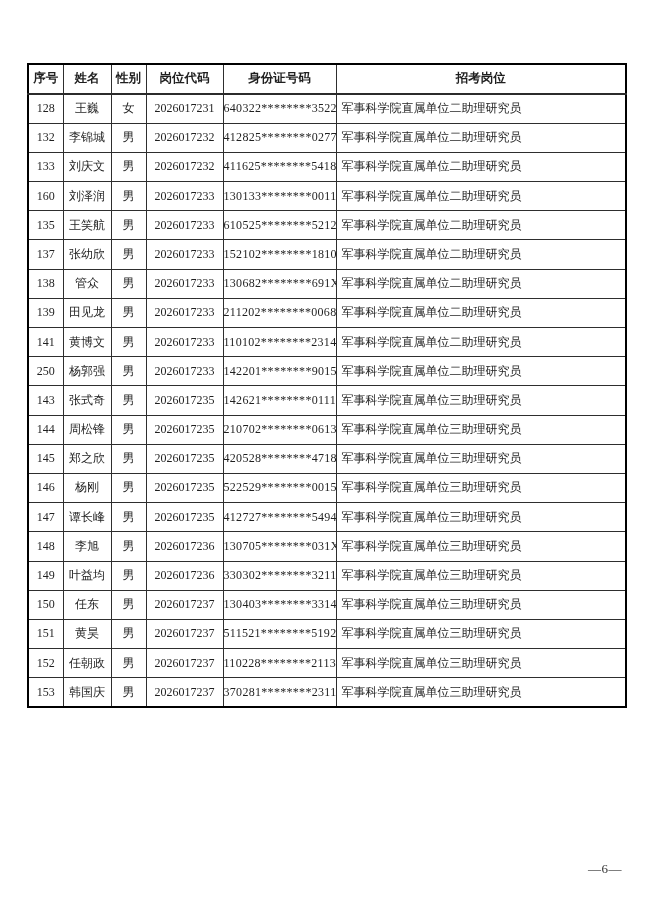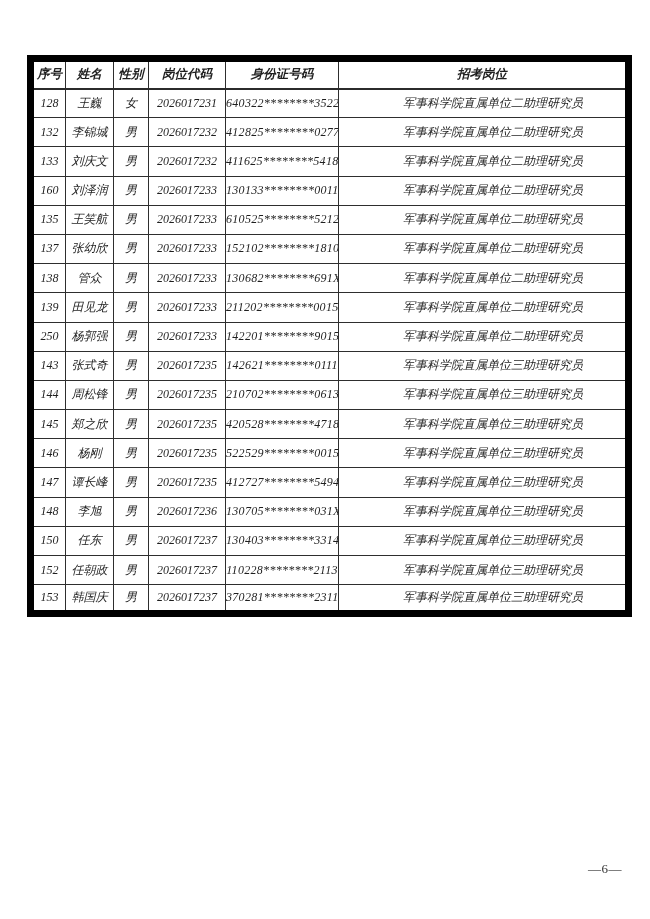--- a/index.html
+++ b/index.html
@@ -10,47 +10,46 @@
     color: #1f1f1f;
   }
   .page {
     position: relative;
     width: 650px; height: 919px;
     background: #ffffff;
     overflow: hidden;
   }
   table.roster {
     position: absolute;
-    left: 27px; top: 55px;
+    left: 27px; top: 63px;
     width: 598px;
     border-collapse: collapse;
     table-layout: fixed;
-    border: 7px solid #000000;
-    font-style: italic;
+    border: 2px solid #000000;
   }
   table.roster th, table.roster td {
     border: 1px solid #2e2e2e;
     vertical-align: middle;
     text-align: center;
     font-size: 12px;
     line-height: 1.1;
     overflow: hidden;
     white-space: nowrap;
   }
   table.roster thead th {
     height: 30px;
     font-family: "Liberation Sans", "DejaVu Sans", sans-serif;
     font-weight: bold;
     font-size: 12.5px;
     border-bottom: 2px solid #2b2b2b;
   }
   table.roster tbody td { height: 29.2px; }
   table.roster td.col-5 {
-    text-align: center;
-    padding-left: 22px;
+    text-align: left;
+    padding-left: 5px;
   }
   table.roster td.col-4 { letter-spacing: 0.3px; }
   .page-number {
     position: absolute;
     right: 28px; top: 861px;
     font-size: 13px;
     color: #333333;
     letter-spacing: 0.5px;
   }
 </style>
@@ -133,21 +132,29 @@
           <td class="col-2">男</td>
           <td class="col-3">2026017233</td>
           <td class="col-4">130682********691X</td>
           <td class="col-5">军事科学院直属单位二助理研究员</td>
         </tr>
         <tr>
           <td class="col-0">139</td>
           <td class="col-1">田见龙</td>
           <td class="col-2">男</td>
           <td class="col-3">2026017233</td>
-          <td class="col-4">211202********0015</td>
+          <td class="col-4">211202********0068</td>
+          <td class="col-5">军事科学院直属单位二助理研究员</td>
+        </tr>
+        <tr>
+          <td class="col-0">141</td>
+          <td class="col-1">黄博文</td>
+          <td class="col-2">男</td>
+          <td class="col-3">2026017233</td>
+          <td class="col-4">110102********2314</td>
           <td class="col-5">军事科学院直属单位二助理研究员</td>
         </tr>
         <tr>
           <td class="col-0">250</td>
           <td class="col-1">杨郭强</td>
           <td class="col-2">男</td>
           <td class="col-3">2026017233</td>
           <td class="col-4">142201********9015</td>
           <td class="col-5">军事科学院直属单位二助理研究员</td>
         </tr>
@@ -193,28 +200,44 @@
         </tr>
         <tr>
           <td class="col-0">148</td>
           <td class="col-1">李旭</td>
           <td class="col-2">男</td>
           <td class="col-3">2026017236</td>
           <td class="col-4">130705********031X</td>
           <td class="col-5">军事科学院直属单位三助理研究员</td>
         </tr>
         <tr>
+          <td class="col-0">149</td>
+          <td class="col-1">叶益均</td>
+          <td class="col-2">男</td>
+          <td class="col-3">2026017236</td>
+          <td class="col-4">330302********3211</td>
+          <td class="col-5">军事科学院直属单位三助理研究员</td>
+        </tr>
+        <tr>
           <td class="col-0">150</td>
           <td class="col-1">任东</td>
           <td class="col-2">男</td>
           <td class="col-3">2026017237</td>
           <td class="col-4">130403********3314</td>
           <td class="col-5">军事科学院直属单位三助理研究员</td>
         </tr>
         <tr>
+          <td class="col-0">151</td>
+          <td class="col-1">黄昊</td>
+          <td class="col-2">男</td>
+          <td class="col-3">2026017237</td>
+          <td class="col-4">511521********5192</td>
+          <td class="col-5">军事科学院直属单位三助理研究员</td>
+        </tr>
+        <tr>
           <td class="col-0">152</td>
           <td class="col-1">任朝政</td>
           <td class="col-2">男</td>
           <td class="col-3">2026017237</td>
           <td class="col-4">110228********2113</td>
           <td class="col-5">军事科学院直属单位三助理研究员</td>
         </tr>
         <tr>
           <td class="col-0">153</td>
           <td class="col-1">韩国庆</td>

